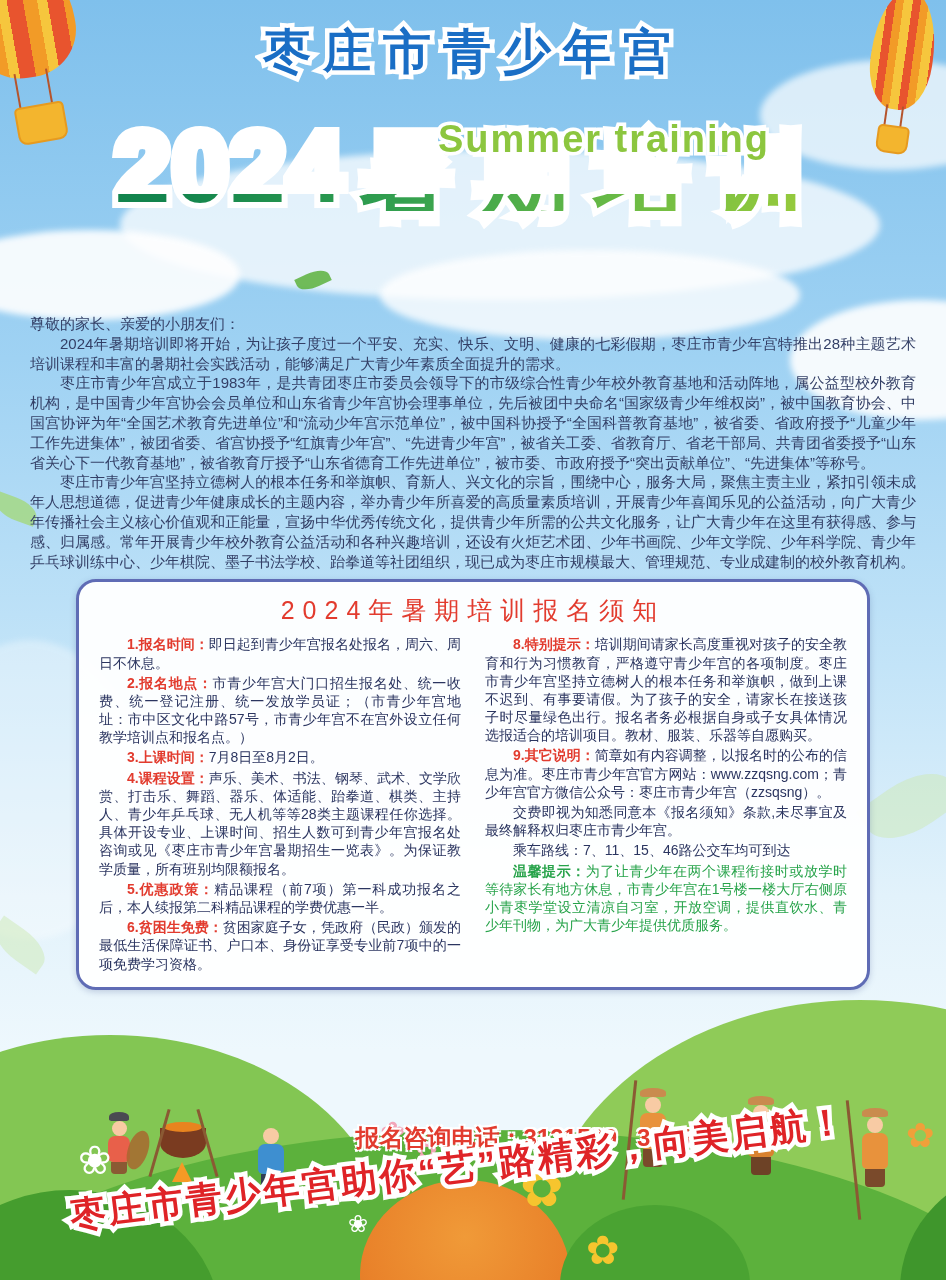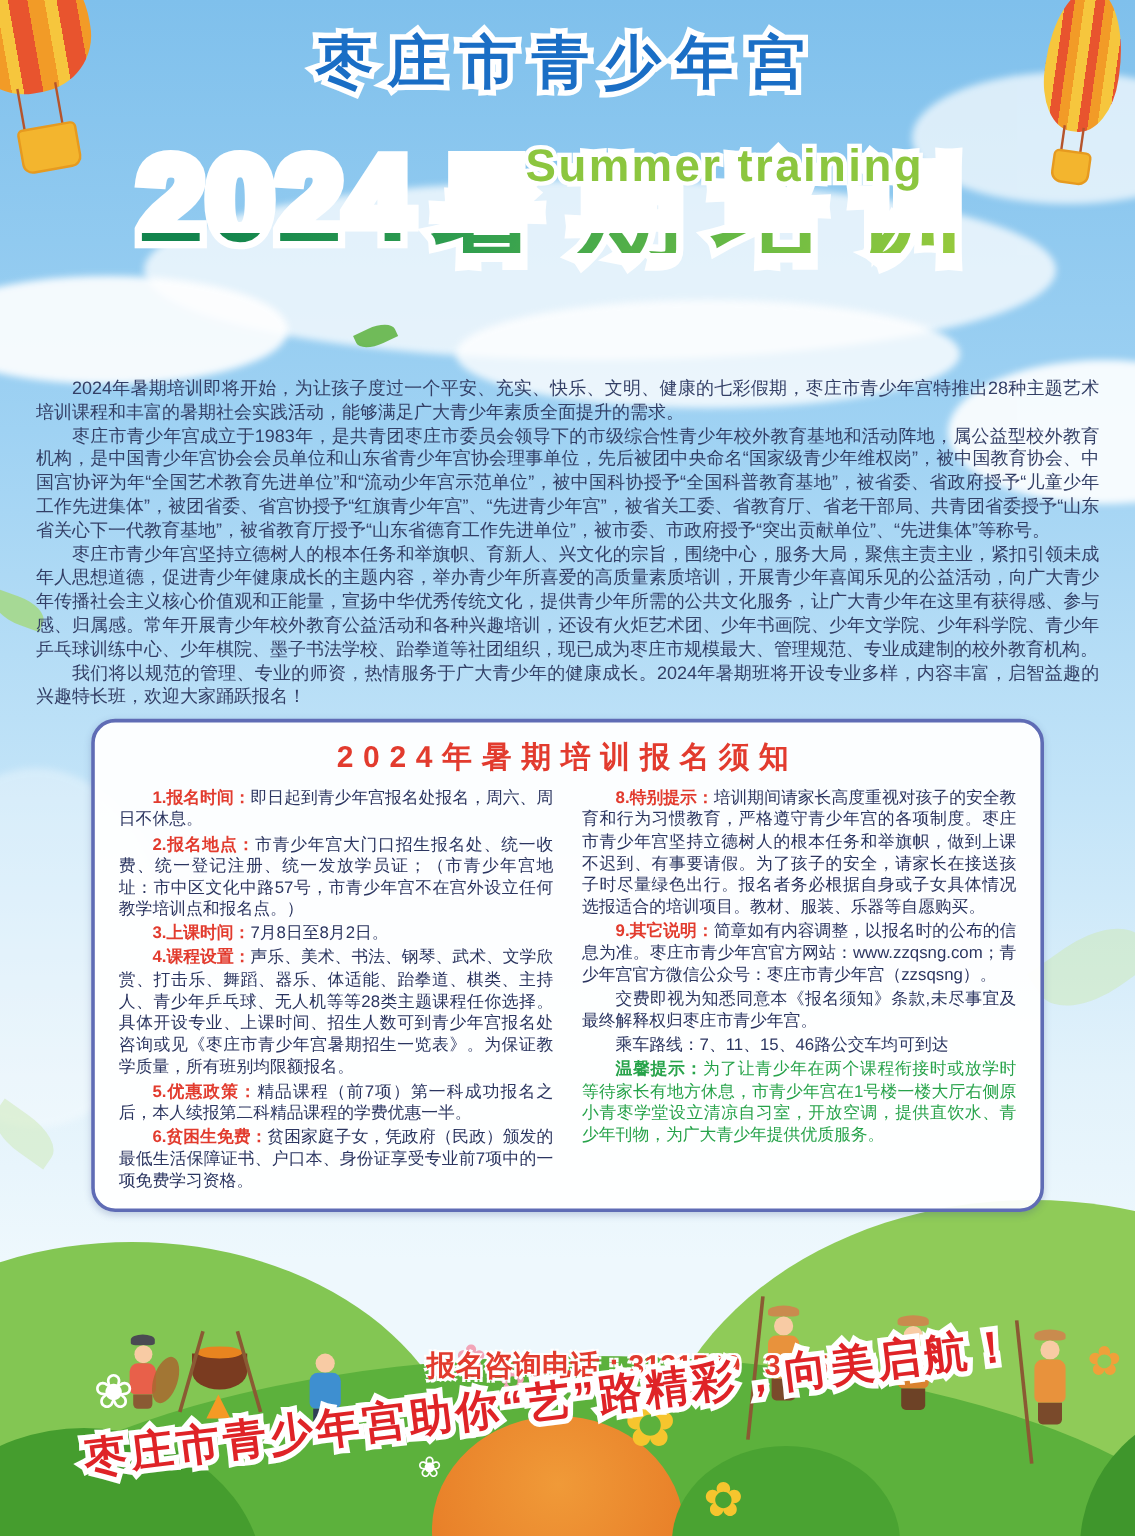--- a/index.html
+++ b/index.html
@@ -50,21 +50,21 @@
   .banner .dash{width:148px;height:7px;background:#0e9c4e;border-radius:4px;box-shadow:0 0 0 3px #ffffff;}
   .banner .txt{font-size:38px;font-weight:bold;color:#0e9c4e;letter-spacing:10px;
     text-shadow:-2px -2px 0 #fff,2px -2px 0 #fff,-2px 2px 0 #fff,2px 2px 0 #fff,0 -3px 0 #fff,0 3px 0 #fff,-3px 0 0 #fff,3px 0 0 #fff;}
   
   .intro{position:relative;z-index:3;margin:12px 30px 0 30px;color:#333f66;font-size:15px;line-height:1.32;text-align:justify;}
   .intro p{margin:0;}
   .intro p.ind{text-indent:2em;}
   
   .notice{position:relative;z-index:3;width:748px;margin:8px auto 0 auto;background:rgba(255,255,255,0.95);
     border:3px solid #5f6cb5;border-radius:20px;padding:8px 20px 12px 20px;box-shadow:0 2px 6px rgba(60,80,140,.25);}
-  .notice h2{margin:4px 0 8px 0;text-align:center;color:#e23b2e;font-size:25px;letter-spacing:8px;font-weight:bold;}
+  .notice h2{margin:4px 0 8px 0;text-align:center;color:#e23b2e;font-size:25px;letter-spacing:8px;font-weight:normal;}
   .cols{display:flex;gap:24px;}
   .col{flex:1;font-size:14px;line-height:1.3;color:#2b3560;text-align:justify;}
   .col p{margin:0 0 2px 0;text-indent:2em;}
   .lbl{color:#e23b2e;font-weight:bold;}
   .tip{color:#27a34a;}
   .tip .lbl{color:#27a34a;}
   
   .phone{position:absolute;z-index:4;top:1122px;left:50%;transform:translateX(-50%);margin-left:70px;
     color:#e23b2e;font-size:24px;font-weight:bold;white-space:pre;
     text-shadow:-2px -2px 0 #fff,2px -2px 0 #fff,-2px 2px 0 #fff,2px 2px 0 #fff;}
@@ -113,24 +113,24 @@
       <span class="back">Summer training</span>
       <span class="front">Summer training</span>
     </div>
     <div class="stack bigline">
       <span class="back"><span class="yr">2024</span><span class="cn">暑期培训</span></span>
       <span class="front"><span class="yr">2024</span><span class="cn">暑期培训</span></span>
     </div>
   </div>
 
   <div class="intro">
+    <p>尊敬的家长、亲爱的小朋友们：</p>
     <p class="ind">2024年暑期培训即将开始，为让孩子度过一个平安、充实、快乐、文明、健康的七彩假期，枣庄市青少年宫特推出28种主题艺术培训课程和丰富的暑期社会实践活动，能够满足广大青少年素质全面提升的需求。</p>
     <p class="ind">枣庄市青少年宫成立于1983年，是共青团枣庄市委员会领导下的市级综合性青少年校外教育基地和活动阵地，属公益型校外教育机构，是中国青少年宫协会会员单位和山东省青少年宫协会理事单位，先后被团中央命名“国家级青少年维权岗”，被中国教育协会、中国宫协评为年“全国艺术教育先进单位”和“流动少年宫示范单位”，被中国科协授予“全国科普教育基地”，被省委、省政府授予“儿童少年工作先进集体”，被团省委、省宫协授予“红旗青少年宫”、“先进青少年宫”，被省关工委、省教育厅、省老干部局、共青团省委授予“山东省关心下一代教育基地”，被省教育厅授予“山东省德育工作先进单位”，被市委、市政府授予“突出贡献单位”、“先进集体”等称号。</p>
     <p class="ind">枣庄市青少年宫坚持立德树人的根本任务和举旗帜、育新人、兴文化的宗旨，围绕中心，服务大局，聚焦主责主业，紧扣引领未成年人思想道德，促进青少年健康成长的主题内容，举办青少年所喜爱的高质量素质培训，开展青少年喜闻乐见的公益活动，向广大青少年传播社会主义核心价值观和正能量，宣扬中华优秀传统文化，提供青少年所需的公共文化服务，让广大青少年在这里有获得感、参与感、归属感。常年开展青少年校外教育公益活动和各种兴趣培训，还设有火炬艺术团、少年书画院、少年文学院、少年科学院、青少年乒乓球训练中心、少年棋院、墨子书法学校、跆拳道等社团组织，现已成为枣庄市规模最大、管理规范、专业成建制的校外教育机构。</p>
-    <p class="ind">我们将以规范的管理、专业的师资，热情服务于广大青少年的健康成长。2024年暑期班将开设专业多样，内容丰富，启智益趣的兴趣特长班，欢迎大家踊跃报名！</p>
   </div>
 
   <div class="notice">
     <h2>2024年暑期培训报名须知</h2>
     <div class="cols">
       <div class="col">
         <p><span class="lbl">1.报名时间：</span><span>即日起到青少年宫报名处报名，周六、周日不休息。</span></p>
         <p><span class="lbl">2.报名地点：</span><span>市青少年宫大门口招生报名处、统一收费、统一登记注册、统一发放学员证；（市青少年宫地址：市中区文化中路57号，市青少年宫不在宫外设立任何教学培训点和报名点。）</span></p>
         <p><span class="lbl">3.上课时间：</span><span>7月8日至8月2日。</span></p>
         <p><span class="lbl">4.课程设置：</span><span>声乐、美术、书法、钢琴、武术、文学欣赏、打击乐、舞蹈、器乐、体适能、跆拳道、棋类、主持人、青少年乒乓球、无人机等等28类主题课程任你选择。具体开设专业、上课时间、招生人数可到青少年宫报名处咨询或见《枣庄市青少年宫暑期招生一览表》。为保证教学质量，所有班别均限额报名。</span></p>

